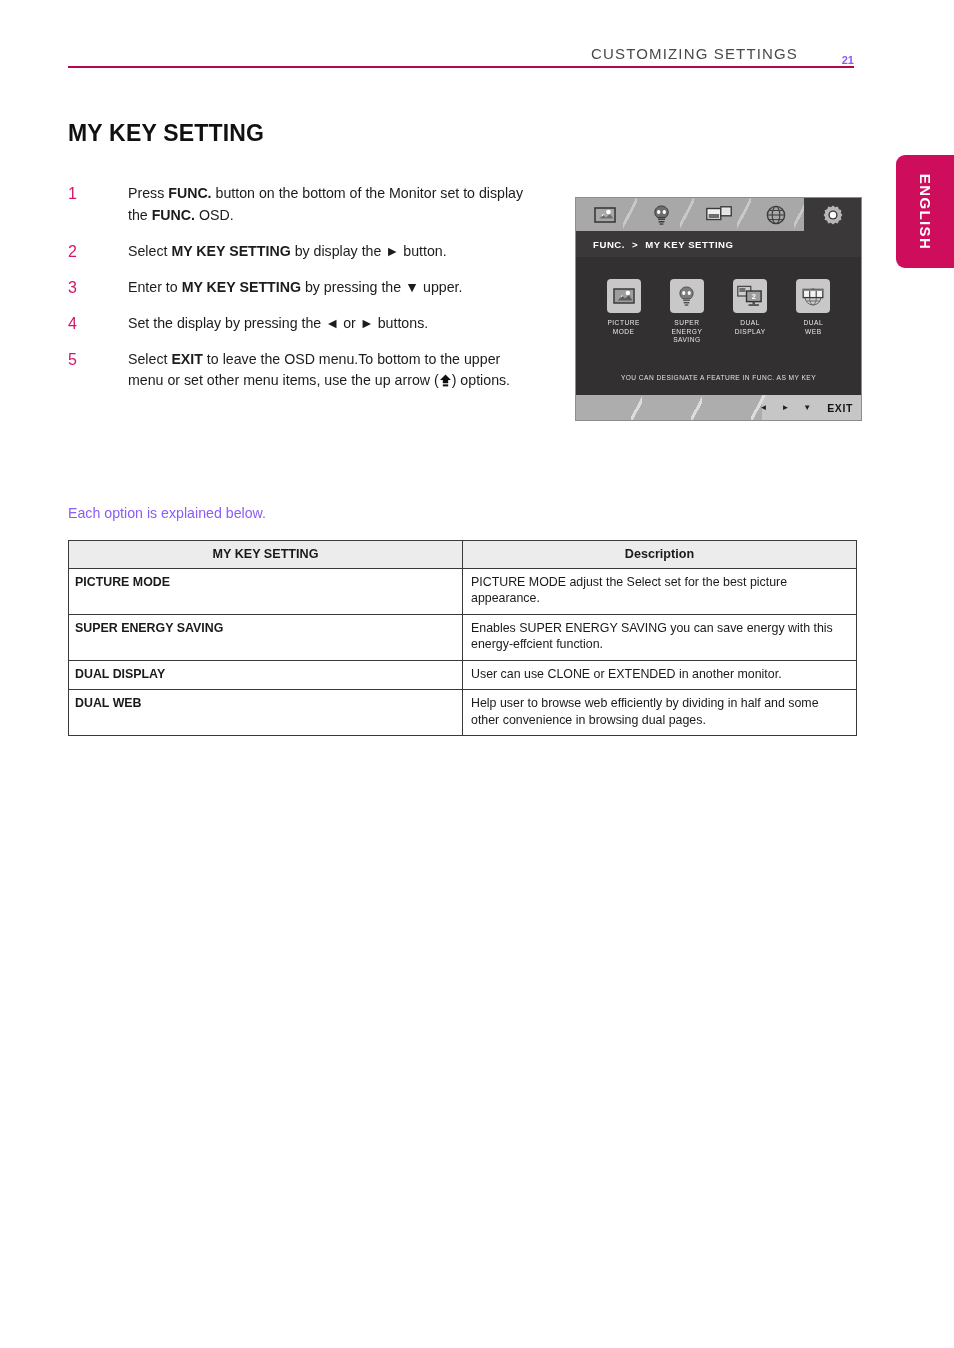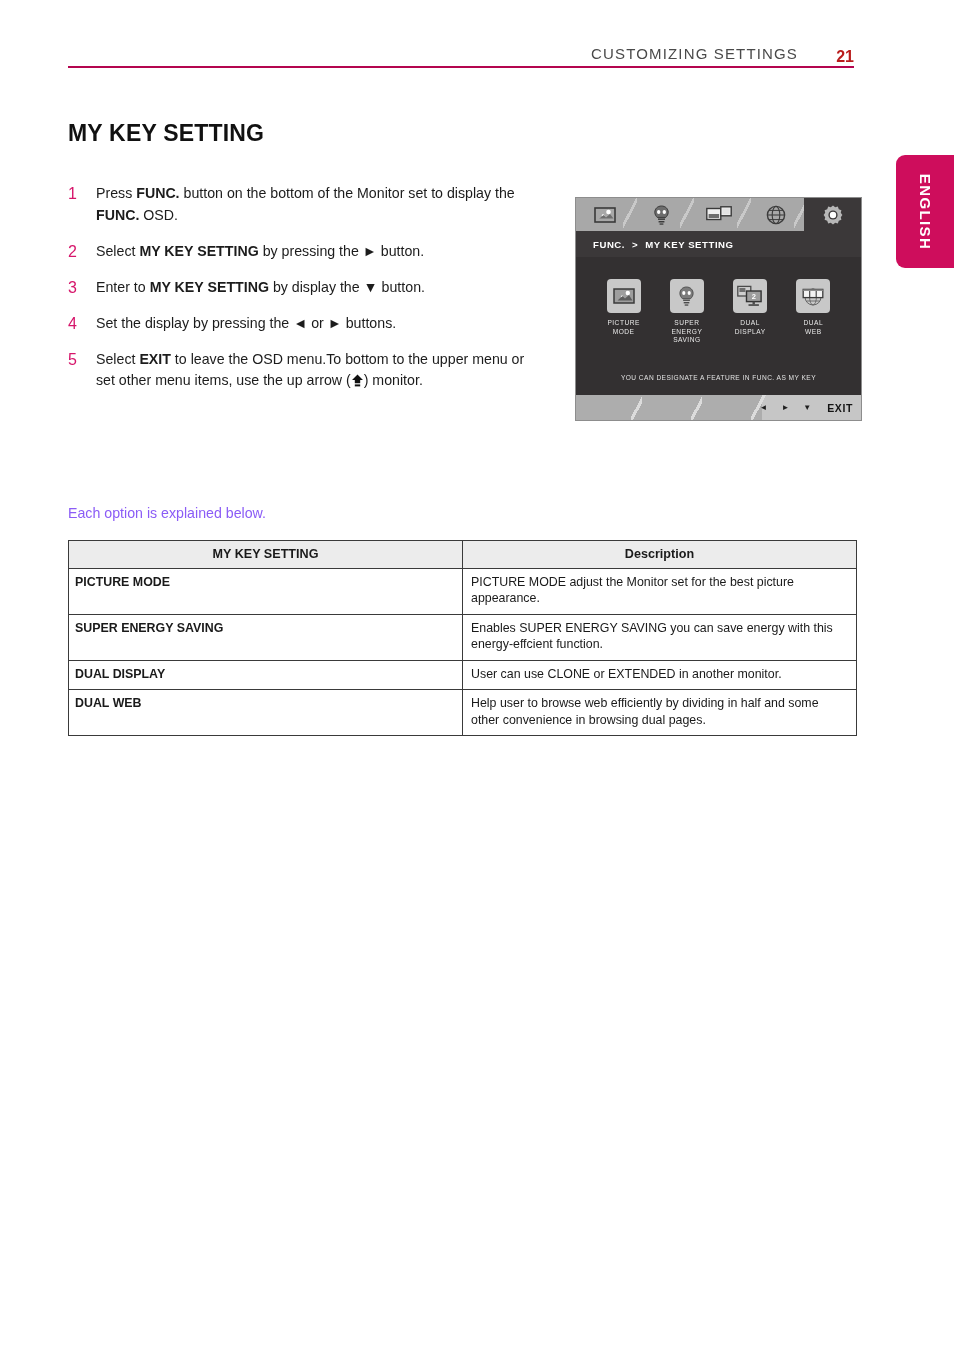--- a/index.html
+++ b/index.html
@@ -39,23 +39,23 @@
     font-size: 15px;
     font-weight: normal;
     letter-spacing: 1.15px;
     color: #4a4a4a;
     white-space: nowrap;
   }
   #header-pagenum {
     position: absolute;
     right: 0;
     bottom: 2px;
-    font-size: 16px;
-    font-weight: bold;
-    color: #b91c1c;
+    font-size: 11px;
+    font-weight: bold;
+    color: #8b5cf6;
   }
 
   
   #lang-tab {
     position: absolute;
     left: 896px;
     top: 155px;
     width: 58px;
     height: 113px;
     background: #ce0d5c;
@@ -102,20 +102,21 @@
     flex: 0 0 28px;
     font-size: 16px;
     color: #d6156a;
     line-height: 21px;
   }
   .step-text {
     flex: 1;
     font-size: 14.2px;
     line-height: 21.5px;
     color: #1c1c1c;
+    margin-left: 32px;
   }
   .step-text b { font-weight: bold; }
   .uparrow-box {
     display: inline-block;
     vertical-align: -2px;
     width: 13px;
     height: 14px;
     position: relative;
   }
   .uparrow-box svg { position: absolute; left: 0; top: 1px; }
@@ -323,36 +324,36 @@
 
 <div id="section-title">MY KEY SETTING</div>
 
 <div id="steps">
     <div class="step">
       <div class="step-num">1</div>
       <div class="step-text"><span>Press </span><b>FUNC.</b><span> button on the bottom of the Monitor set to display the </span><b>FUNC.</b><span> OSD.</span></div>
     </div>
     <div class="step">
       <div class="step-num">2</div>
-      <div class="step-text"><span>Select </span><b>MY KEY SETTING</b><span> by pressing the ► button.</span></div>
+      <div class="step-text"><span>Select </span><b>MY KEY SETTING</b><span> by display the ► button.</span></div>
     </div>
     <div class="step">
       <div class="step-num">3</div>
-      <div class="step-text"><span>Enter to </span><b>MY KEY SETTING</b><span> by display the ▼ button.</span></div>
+      <div class="step-text"><span>Enter to </span><b>MY KEY SETTING</b><span> by pressing the ▼ upper.</span></div>
     </div>
     <div class="step">
       <div class="step-num">4</div>
       <div class="step-text"><span>Set the display by pressing the ◄ or ► buttons.</span></div>
     </div>
     <div class="step">
       <div class="step-num">5</div>
       <div class="step-text"><span>Select </span><b>EXIT</b><span> to leave the OSD menu.To bottom to the upper menu or set other menu items, use the up arrow   (</span><span class="uparrow-box"><svg width="13" height="13" viewBox="0 0 13 13">
             <path d="M6.5 0.6 L12 6 L9.2 6 L9.2 9.2 L3.8 9.2 L3.8 6 L1 6 Z" fill="#111"></path>
             <rect x="3.8" y="10.4" width="5.4" height="2" fill="#111"></rect>
-          </svg></span><span>) monitor.</span></div>
+          </svg></span><span>) options.</span></div>
     </div>
   </div>
 
 <div id="osd">
 
   <div id="osd-tabs">
     <div class="osd-tab">
       <svg width="22" height="16" viewBox="0 0 22 16">
         <rect x="1" y="1" width="20" height="14" fill="none" stroke="#3a3a3a" stroke-width="1.6"></rect>
         <circle cx="14.5" cy="5" r="2.3" fill="#ffffff"></circle>
@@ -500,21 +501,21 @@
 <table id="options-table">
   <thead>
     <tr>
       <th>MY KEY SETTING</th>
       <th>Description</th>
     </tr>
   </thead>
   <tbody id="table-body">
       <tr>
         <td class="name-cell">PICTURE MODE</td>
-        <td class="desc-cell">PICTURE MODE adjust the Monitor set for the best picture appearance.</td>
+        <td class="desc-cell">PICTURE MODE adjust the Select set for the best picture appearance.</td>
       </tr>
       <tr>
         <td class="name-cell">SUPER ENERGY SAVING</td>
         <td class="desc-cell">Enables SUPER ENERGY SAVING you can save energy with this energy-effcient function.</td>
       </tr>
       <tr>
         <td class="name-cell">DUAL DISPLAY</td>
         <td class="desc-cell">User can use CLONE or EXTENDED in another monitor.</td>
       </tr>
       <tr>

